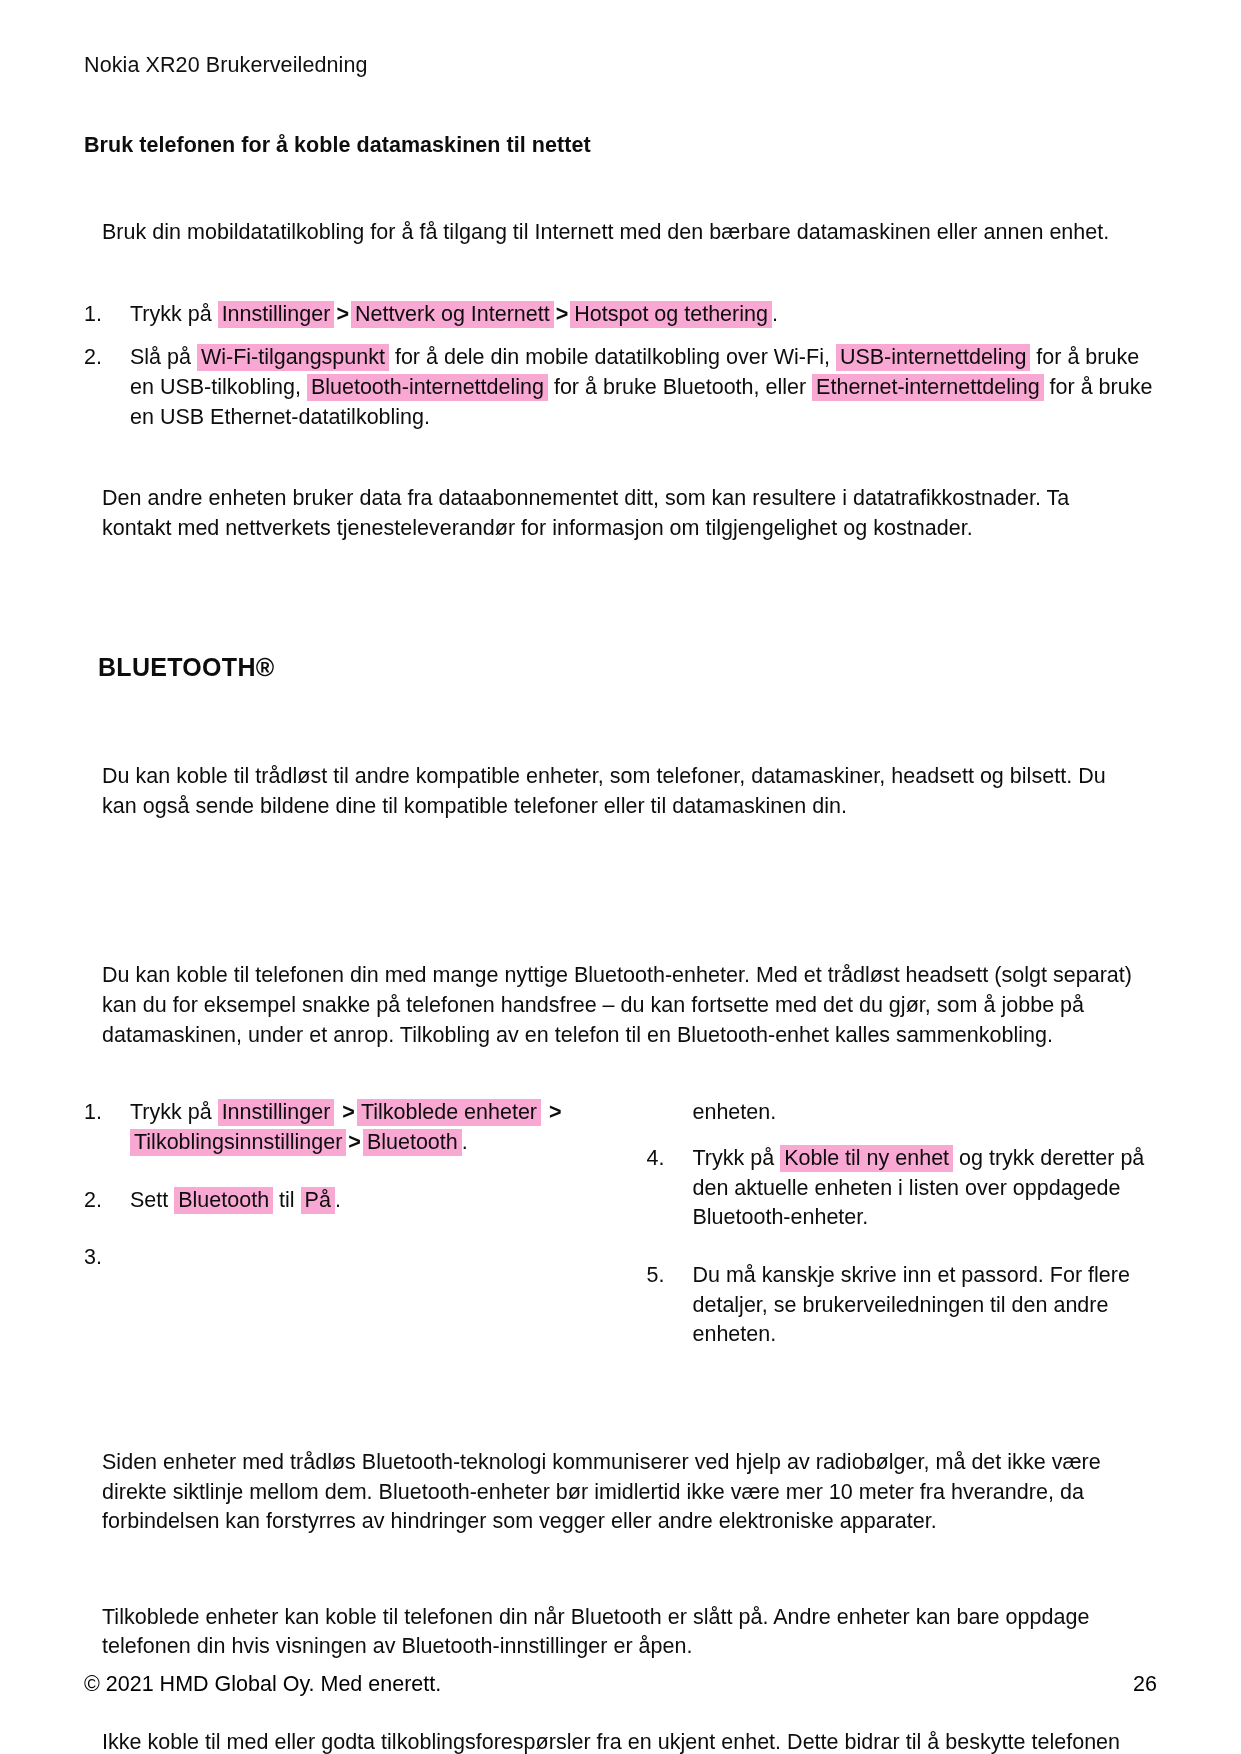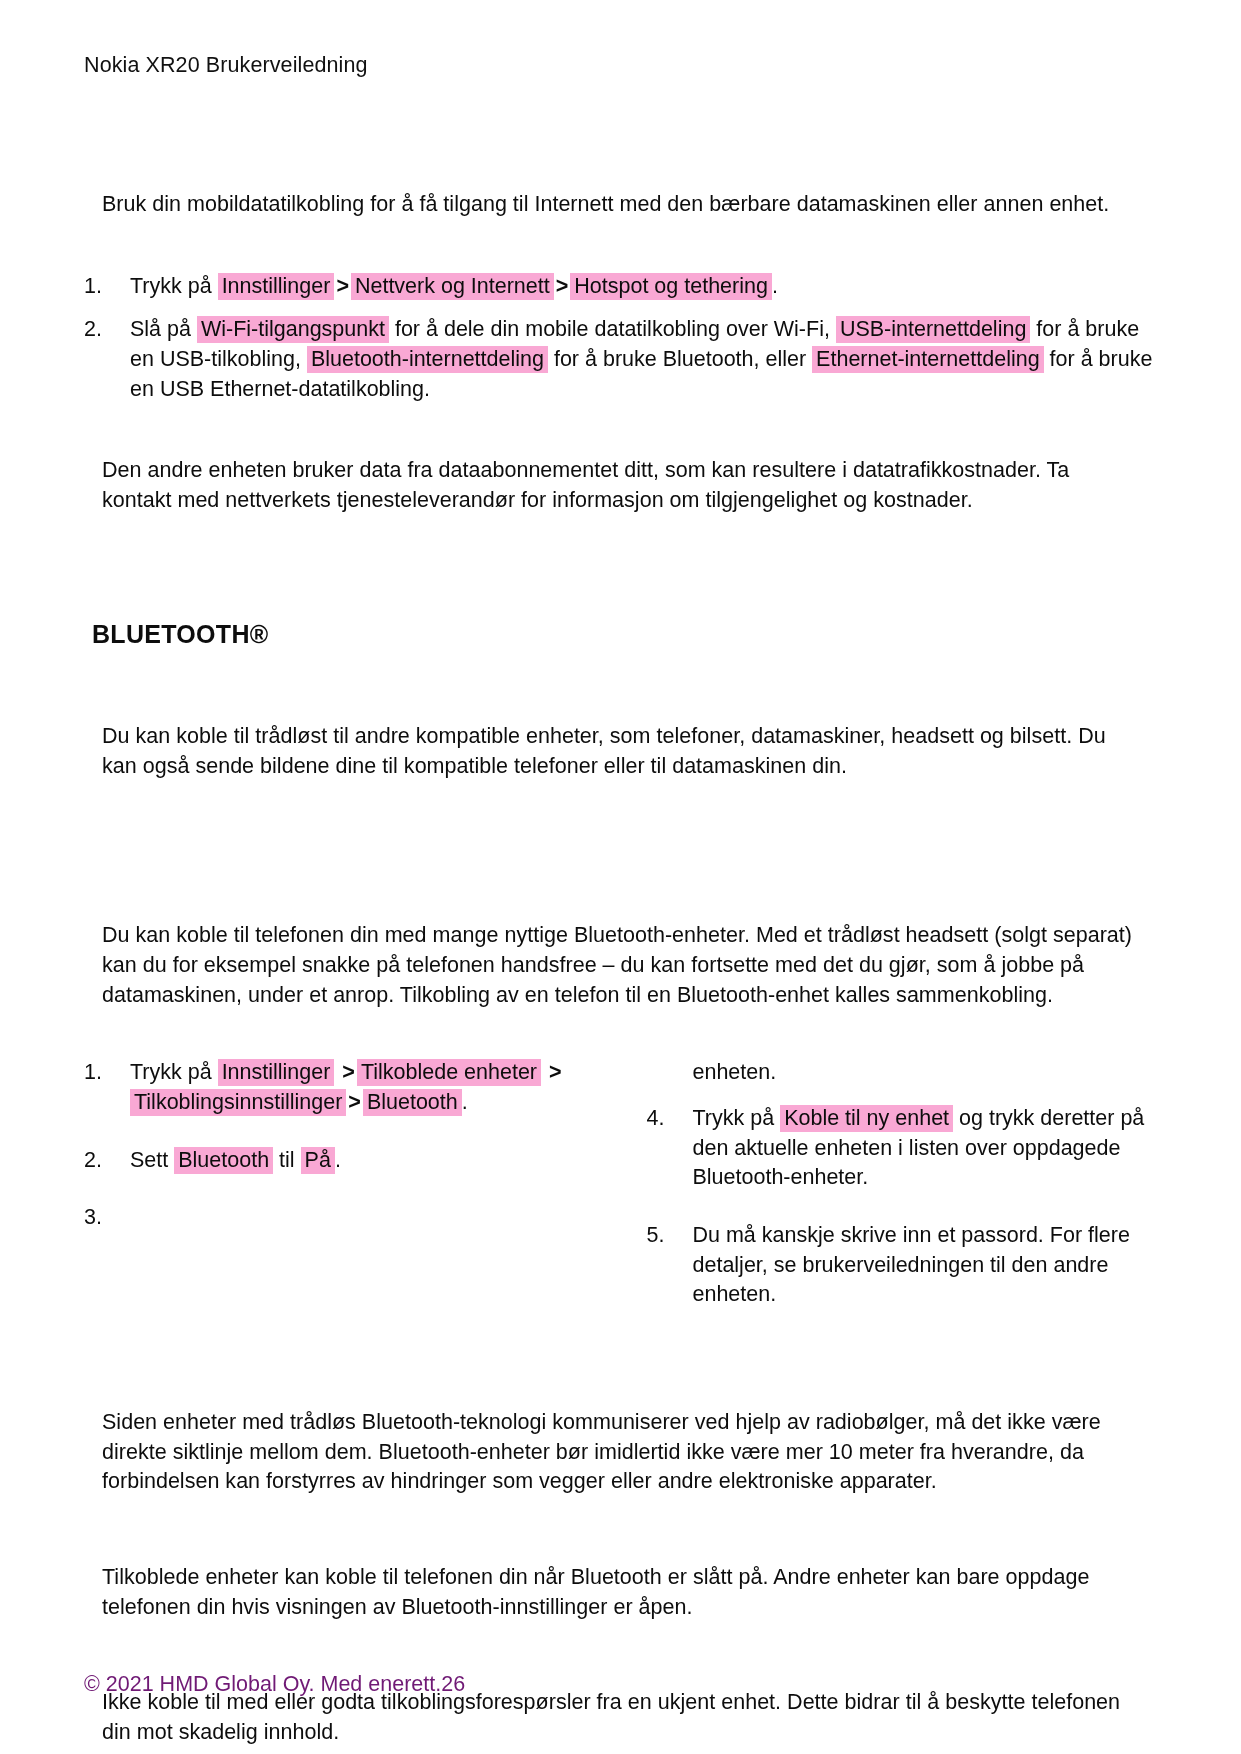--- a/index.html
+++ b/index.html
@@ -41,21 +41,21 @@
     font-size: 21.5px;
     font-weight: bold;
     margin: 0 0 0 0;
     line-height: 1.3;
     letter-spacing: 0.05px;
   }
 
   h1.section-heading {
     font-size: 25px;
     font-weight: bold;
-    margin: 8px;
+    margin: 14px;
     line-height: 1.3;
     letter-spacing: 0.3px;
   }
 
   p.body-text {
     font-size: 21.5px;
     line-height: 1.38;
     margin: 18px;
     letter-spacing: 0.02px;
   }
@@ -120,36 +120,37 @@
     padding-left: 46px;
     margin: 0 0 16px 0;
   }
 
   .footer {
     position: absolute;
     left: 84px;
     top: 1671px;
     width: 1073px;
     display: flex;
-    justify-content: flex-start;
+    justify-content: space-between;
     align-items: baseline;
     font-size: 21.5px;
     line-height: 1.3;
-    color: #701a75;
+    color: #000000;
   }
 </style>
 </head>
 <body>
 
 <div class="page">
 
   <div class="content">
 
     <div class="running-head">Nokia XR20 Brukerveiledning</div>
 
+    <h2 class="sub-heading">Bruk telefonen for å koble datamaskinen til nettet</h2>
 
     <div class="sp-40"></div>
 
     <p class="body-text">Bruk din mobildatatilkobling for å få tilgang til Internett med den bærbare datamaskinen eller annen enhet.</p>
 
     <div class="sp-34"></div>
 
     <ol class="steps">
       <li>
         <span class="marker">1.</span><span>Trykk på</span>

